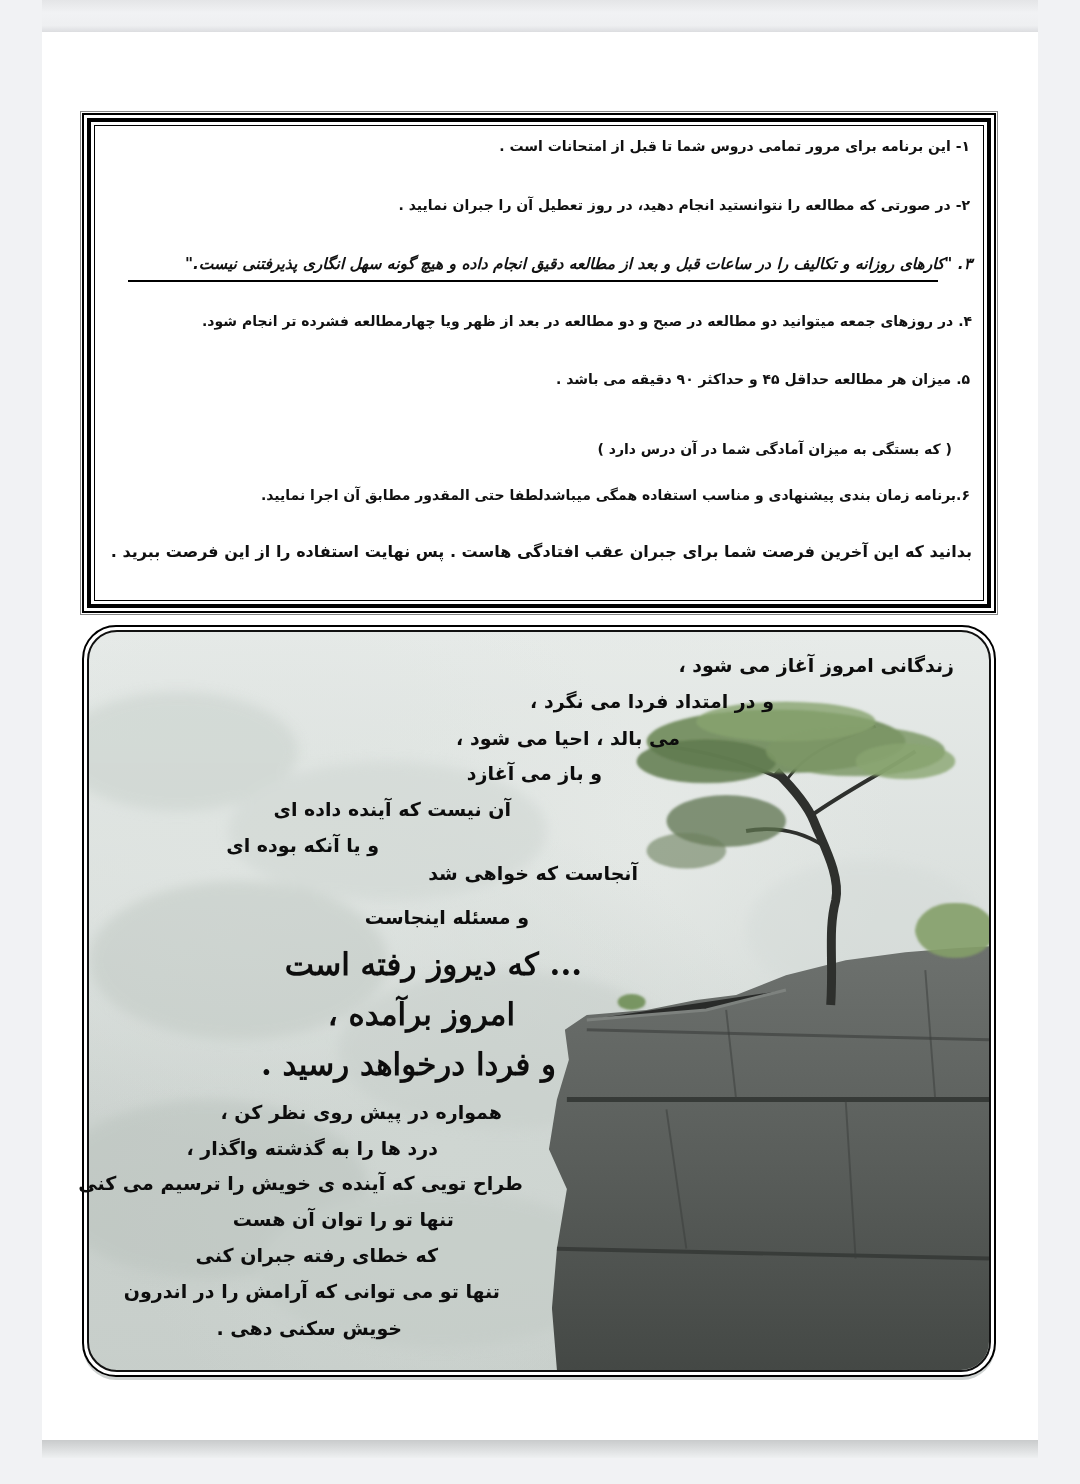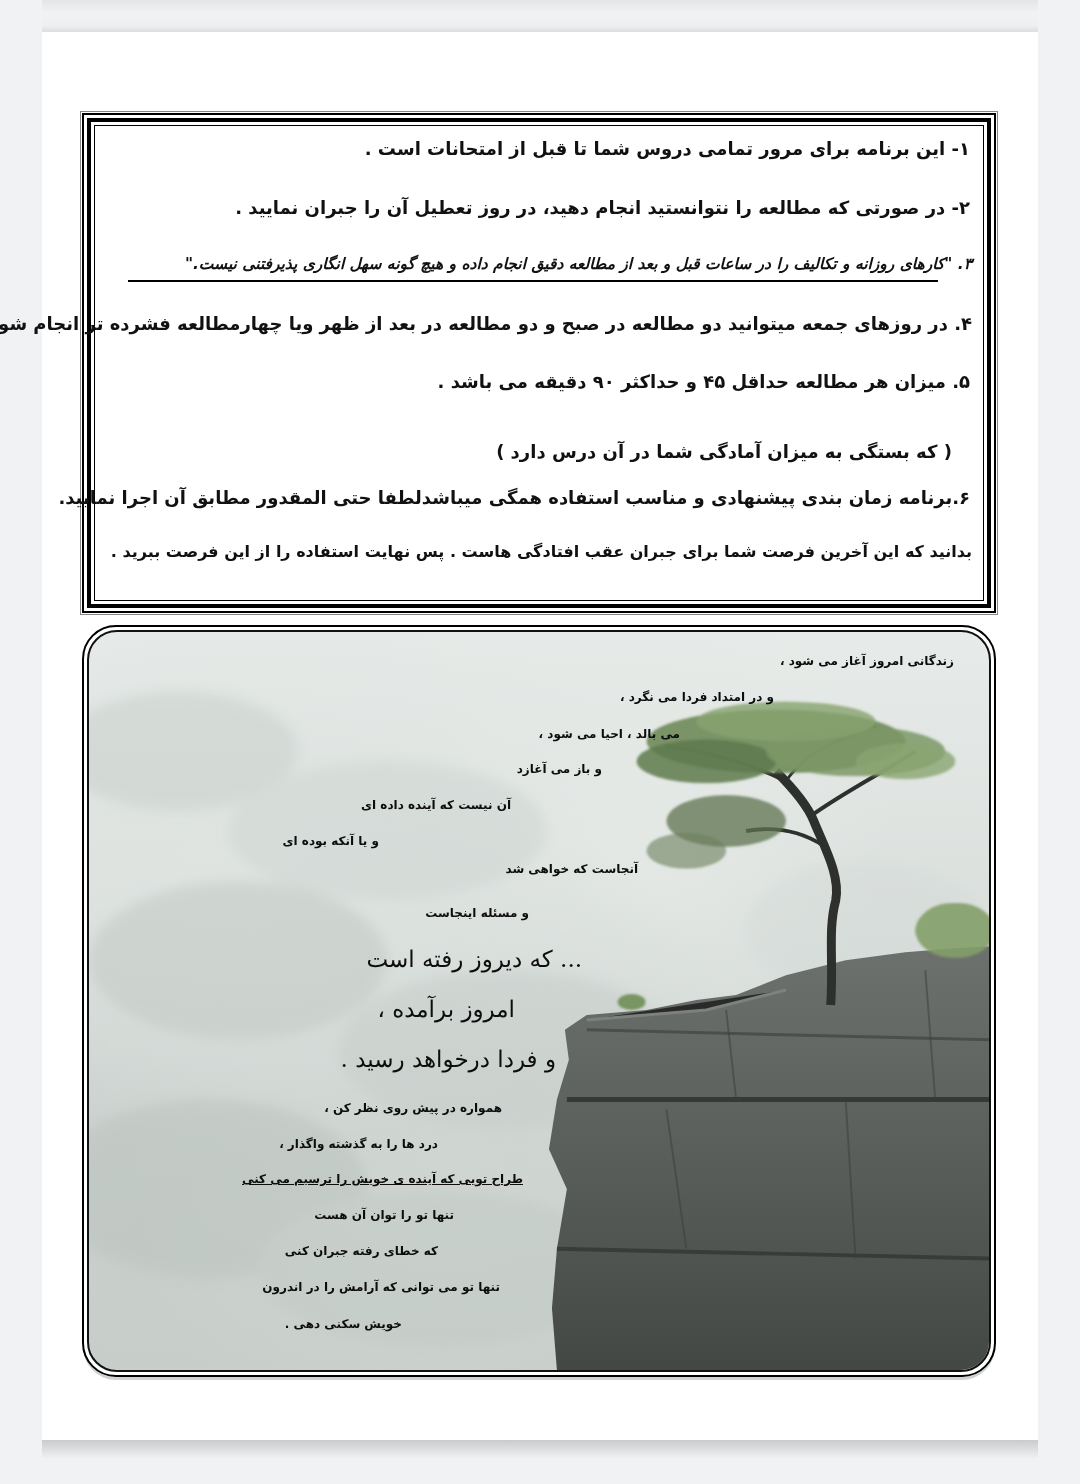--- a/index.html
+++ b/index.html
@@ -27,21 +27,21 @@
     .rules-frame-inner {
       position:absolute; left:3px; top:3px; right:3px; bottom:3px;
       border:4px solid #000;
     }
     .rules-frame-inner2 {
       position:absolute; left:3px; top:3px; right:3px; bottom:3px;
       border:1px solid #000;
     }
     .rule {
       position:absolute; right:22px; direction:rtl; text-align:right; white-space:nowrap;
-      font-family:"DejaVu Sans", sans-serif; font-weight:bold; font-size:18px; color:#111;
+      font-family:"DejaVu Sans", sans-serif; font-weight:bold; font-size:14px; color:#111;
     }
     .rule.italic { font-style:italic; font-weight:bold; font-size:15.5px; }
     .rule-underline {
       position:absolute; left:128px; top:280px; width:810px; height:2px; background:#000;
     }
     .rule.heavy { font-weight:900; font-size:16px; letter-spacing:-0.2px; }
     
     .poem-frame {
       position:absolute; left:82px; top:625px; width:914px; height:752px;
       border:2px solid #000; border-radius:34px; box-sizing:border-box;
@@ -57,22 +57,22 @@
         radial-gradient(ellipse at 60% 25%, #e5e9e6 0%, transparent 35%),
         linear-gradient(#e7ebe9, #d3d9d6 60%, #c6cdc9);
     }
     .trees-bg {
       position:absolute; left:0; top:0; width:100%; height:100%;
     }
     .poem-line {
       position:absolute; direction:rtl; text-align:right; white-space:nowrap;
       font-family:"DejaVu Sans", sans-serif; font-weight:bold; color:#0d0d0d;
     }
-    .poem-line.sm { font-size:12px; }
-    .poem-line.lg { font-size:23px; font-family:"DejaVu Serif", serif; font-weight:normal; }
+    .poem-line.sm { font-size:19px; }
+    .poem-line.lg { font-size:31px; font-family:"DejaVu Serif", serif; font-weight:bold; }
   </style>
 </head>
 <body>
 
 <div class="top-shade"></div>
 
 <div class="page"></div>
 
 <div class="rules-frame">
   <div class="rules-frame-inner">
@@ -154,19 +154,19 @@
 <div class="poem-line sm" style="top:762px;right:478px;">و باز می آغازد</div>
 <div class="poem-line sm" style="top:798px;right:569px;">آن نیست که آینده داده ای</div>
 <div class="poem-line sm" style="top:834px;right:701px;">و یا آنکه بوده ای</div>
 <div class="poem-line sm" style="top:862px;right:442px;">آنجاست که خواهی شد</div>
 <div class="poem-line sm" style="top:906px;right:551px;margin-left:10px;">و مسئله اینجاست</div>
 <div class="poem-line lg" style="top:946px;right:498px;">... که دیروز رفته است</div>
 <div class="poem-line lg" style="top:996px;right:565px;">امروز برآمده ،</div>
 <div class="poem-line lg" style="top:1046px;right:524px;">و فردا درخواهد رسید .</div>
 <div class="poem-line sm" style="top:1101px;right:578px;">همواره در پیش روی نظر کن ،</div>
 <div class="poem-line sm" style="top:1137px;right:642px;">درد ها را به گذشته واگذار ،</div>
-<div class="poem-line sm" style="top:1172px;right:557px;text-decoration:underline;">طراح تویی که آینده ی خویش را ترسیم می کنی</div>
+<div class="poem-line sm" style="top:1172px;right:557px;">طراح تویی که آینده ی خویش را ترسیم می کنی</div>
 <div class="poem-line sm" style="top:1208px;right:626px;">تنها تو را توان آن هست</div>
 <div class="poem-line sm" style="top:1244px;right:642px;">که خطای رفته جبران کنی</div>
 <div class="poem-line sm" style="top:1280px;right:580px;">تنها تو می توانی که آرامش را در اندرون</div>
 <div class="poem-line sm" style="top:1317px;right:678px;">خویش سکنی دهی .</div>
 
 <div class="bottom-shade"></div>
 
 </body></html>

